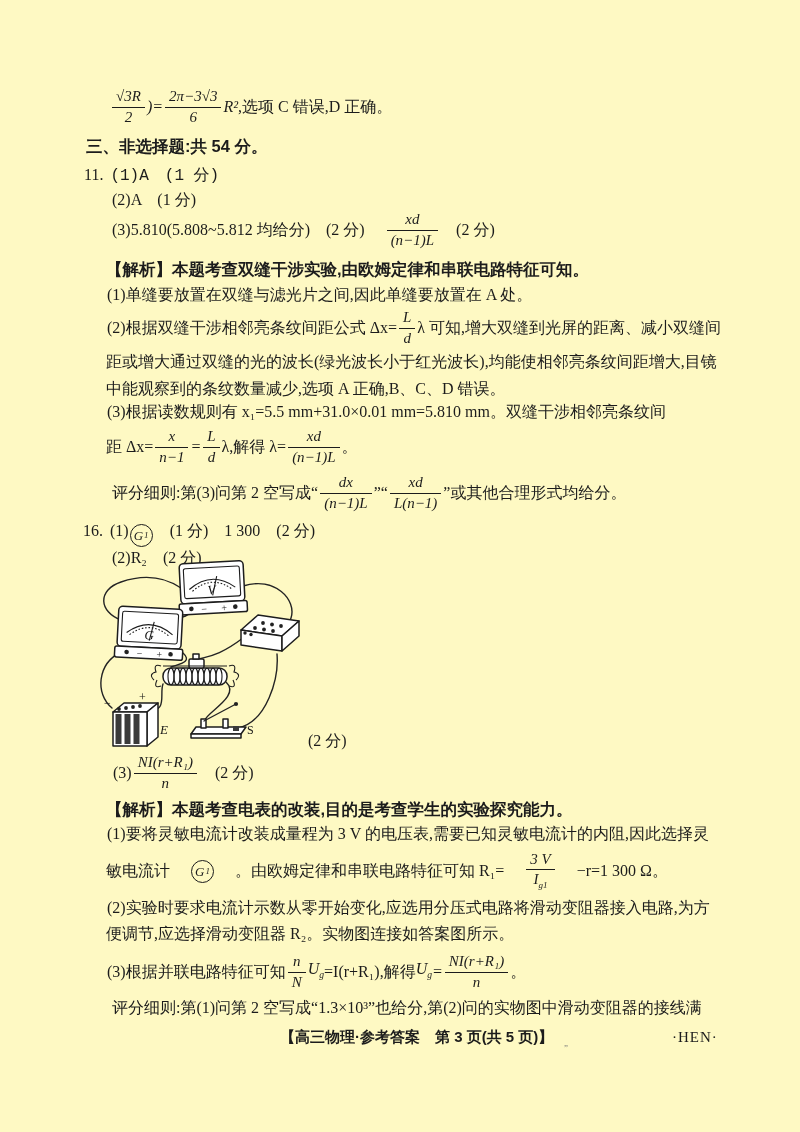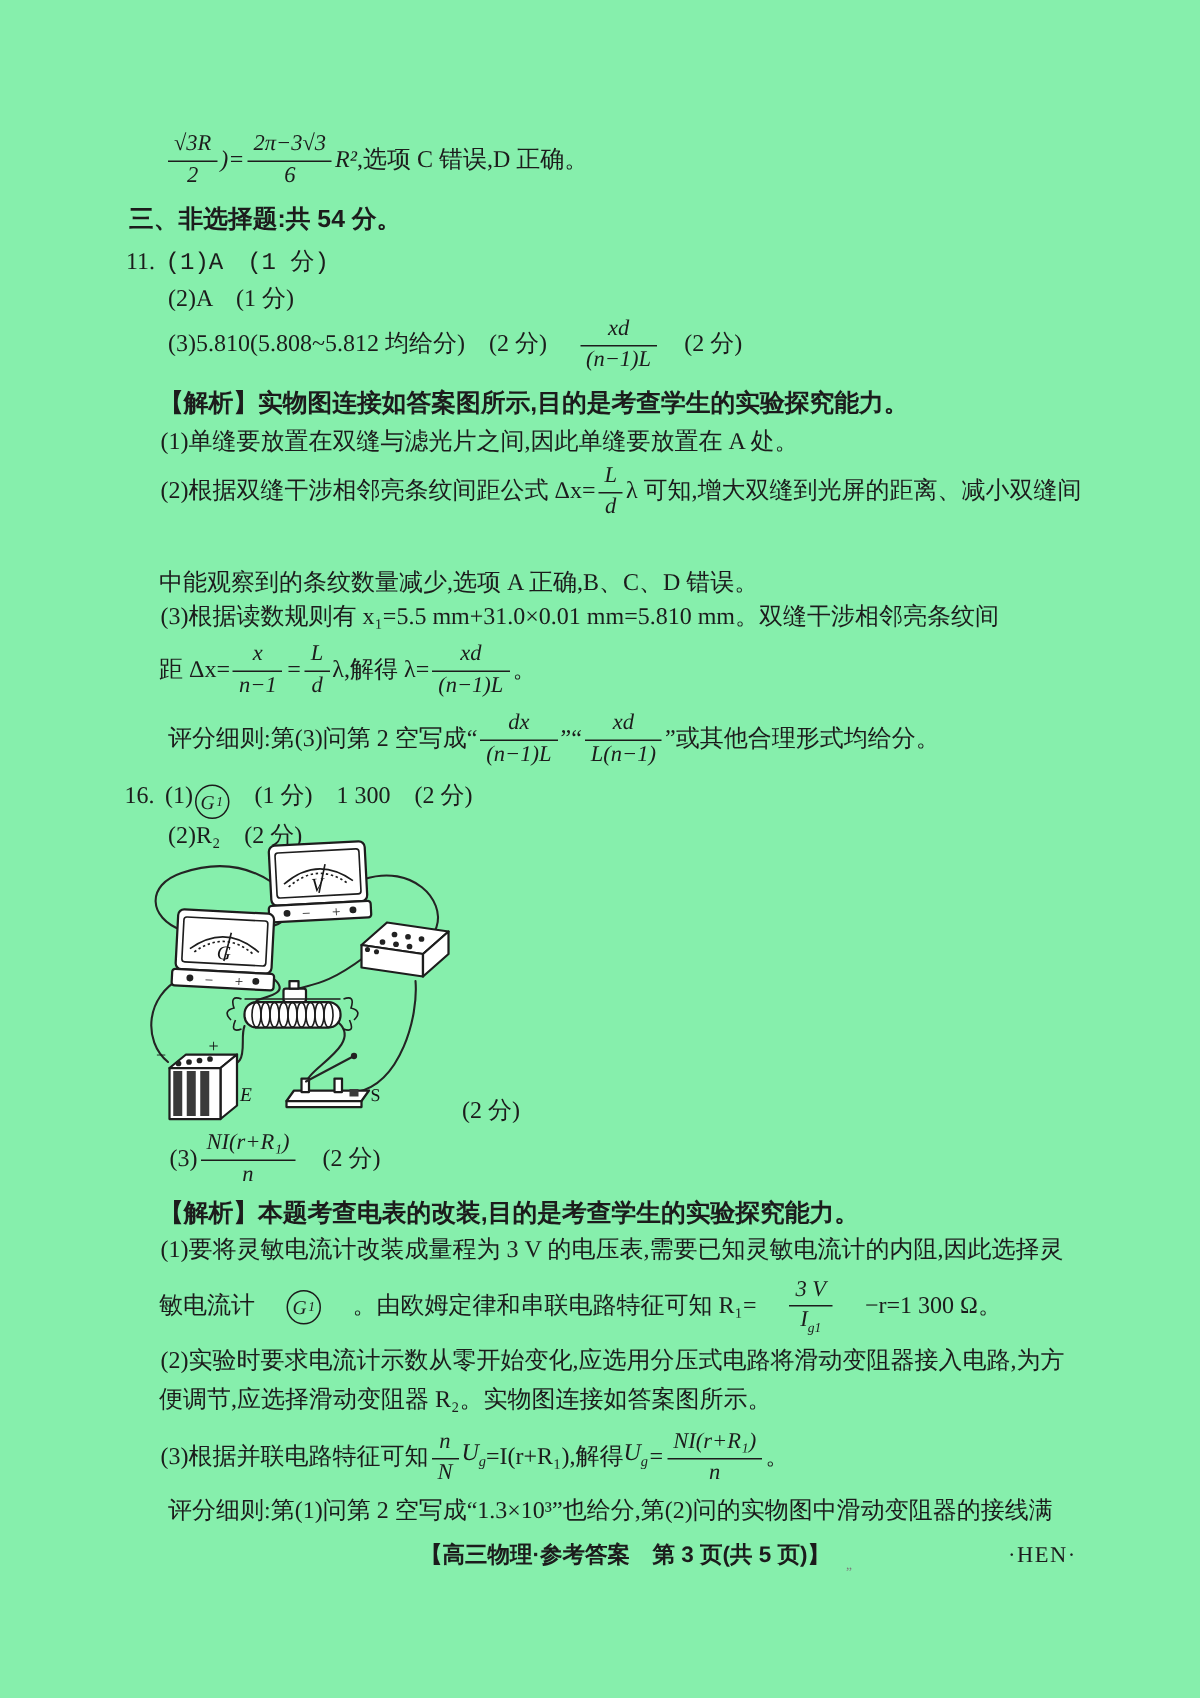--- a/index.html
+++ b/index.html
@@ -1,17 +1,17 @@
 <!DOCTYPE html>
 <html><head>
 <meta charset="utf-8">
 <style>
   html,body{margin:0;padding:0;background:#e8e8e8;}
   .page{
-    position:relative;width:800px;height:1132px;background:#86efac;
+    position:relative;width:800px;height:1132px;background:#fef9c3;
     font-family:"Liberation Serif","DejaVu Serif",serif;color:#1c1c1c;
     overflow:hidden;margin:0 auto;
   }
   .line{position:absolute;white-space:nowrap;font-size:16px;line-height:20px;}
   .hei{font-family:"Liberation Sans","DejaVu Sans",sans-serif;font-weight:700;font-size:16.5px;}
   .frow{display:flex;align-items:center;}
   .frow>span{flex:0 0 auto;}
   .frac{display:inline-flex;flex-direction:column;align-items:stretch;text-align:center;
         font-style:italic;font-size:15px;line-height:1.15;margin:0 2px;}
   .frac .num{padding:0 4px 1px;}
@@ -59,31 +59,32 @@
   <div class="line" style="left:112px;top:190px;">(2)A　(1 分)</div>
   <div class="line frow" style="left:112px;top:210px;height:40px;">
     <span>(3)5.810(5.808~5.812 均给分)　(2 分)</span>
     <span class="frac" style="margin-left:22px;">
       <span class="num">xd</span>
       <span class="den">(n−1)L</span>
     </span>
     <span style="margin-left:16px;">(2 分)</span>
   </div>
 
-  <div class="line hei" style="left:106px;top:259px;">【解析】实物图连接如答案图所示,目的是考查学生的实验探究能力。</div>
+  <div class="line hei" style="left:106px;top:259px;">【解析】本题考查双缝干涉实验,由欧姆定律和串联电路特征可知。</div>
   <div class="line" style="left:107px;top:285px;">(1)单缝要放置在双缝与滤光片之间,因此单缝要放置在 A 处。</div>
 
   <div class="line frow" style="left:107px;top:308px;height:40px;">
     <span>(2)根据双缝干涉相邻亮条纹间距公式 Δx=</span>
     <span class="frac">
       <span class="num">L</span>
       <span class="den">d</span>
     </span>
     <span>λ 可知,增大双缝到光屏的距离、减小双缝间</span>
   </div>
+  <div class="line" style="left:106px;top:352px;">距或增大通过双缝的光的波长(绿光波长小于红光波长),均能使相邻亮条纹间距增大,目镜</div>
   <div class="line" style="left:106px;top:379px;">中能观察到的条纹数量减少,选项 A 正确,B、C、D 错误。</div>
 
   <div class="line" style="left:107px;top:402px;">(3)根据读数规则有 x₁=5.5 mm+31.0×0.01 mm=5.810 mm。双缝干涉相邻亮条纹间</div>
   <div class="line frow" style="left:106px;top:426px;height:42px;">
     <span>距 Δx=</span>
     <span class="frac">
       <span class="num">x</span>
       <span class="den">n−1</span>
     </span>
     <span class="m">=</span>

